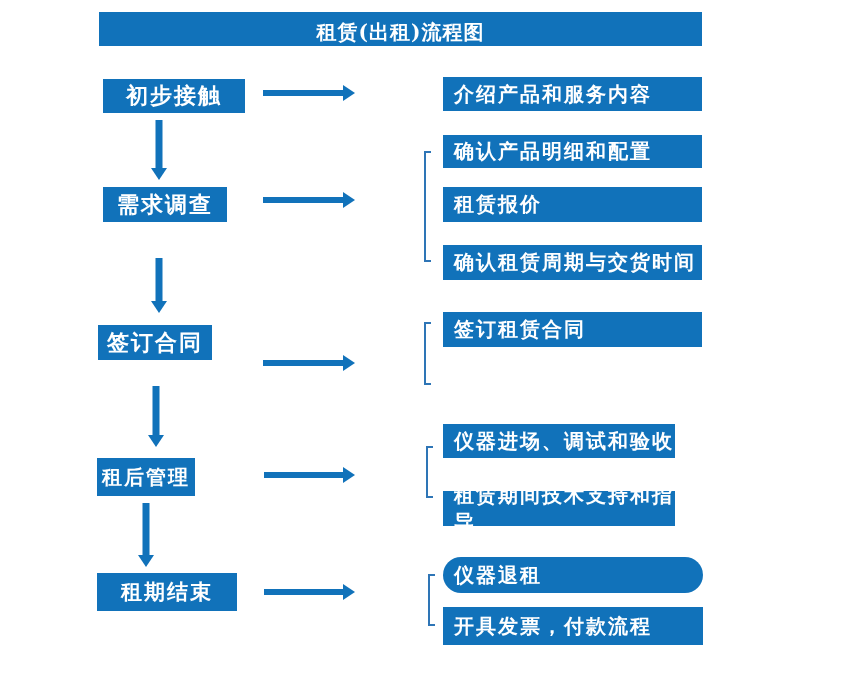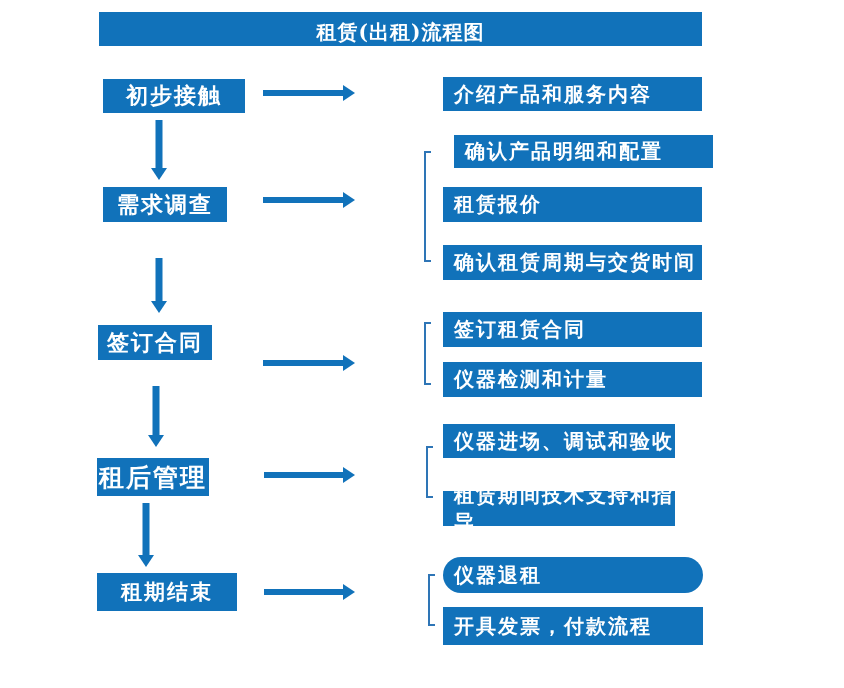--- a/index.html
+++ b/index.html
@@ -83,46 +83,43 @@
 
   <div class="stage-box" style="left:103px;top:79px;width:142px;height:34px;">
     <span>初步接触</span>
   </div>
   <div class="stage-box" style="left:103px;top:187px;width:124px;height:35px;">
     <span>需求调查</span>
   </div>
   <div class="stage-box" style="left:98px;top:325px;width:114px;height:35px;">
     <span>签订合同</span>
   </div>
-  <div class="stage-box" style="left:97px;top:458px;width:112px;height:38px;font-size:25px;">
+  <div class="stage-box" style="left:97px;top:458px;width:98px;height:38px;font-size:20px;">
     <span>租后管理</span>
   </div>
   <div class="stage-box" style="left:97px;top:573px;width:140px;height:38px;font-size:21px;">
     <span>租期结束</span>
   </div>
 
   <div class="detail-box" style="left:443px;top:77px;width:259px;height:34px;">
     <span>介绍产品和服务内容</span>
   </div>
 
-  <div class="detail-box" style="left:454px;top:135px;width:259px;height:33px;">
+  <div class="detail-box" style="left:443px;top:135px;width:259px;height:33px;">
     <span>确认产品明细和配置</span>
   </div>
   <div class="detail-box" style="left:443px;top:187px;width:259px;height:35px;">
     <span>租赁报价</span>
   </div>
   <div class="detail-box" style="left:443px;top:245px;width:259px;height:35px;">
     <span>确认租赁周期与交货时间</span>
   </div>
 
   <div class="detail-box" style="left:443px;top:312px;width:259px;height:35px;">
     <span>签订租赁合同</span>
-  </div>
-  <div class="detail-box" style="left:443px;top:362px;width:259px;height:35px;">
-    <span>仪器检测和计量</span>
   </div>
 
   <div class="detail-box" style="left:443px;top:424px;width:232px;height:34px;">
     <span>仪器进场、调试和验收</span>
   </div>
   <div class="detail-box" style="left:443px;top:491px;width:232px;height:35px;">
     <span>租赁期间技术支持和指导</span>
   </div>
 
   <div class="detail-box" style="left:443px;top:557px;width:260px;height:36px;border-radius:18px;">

